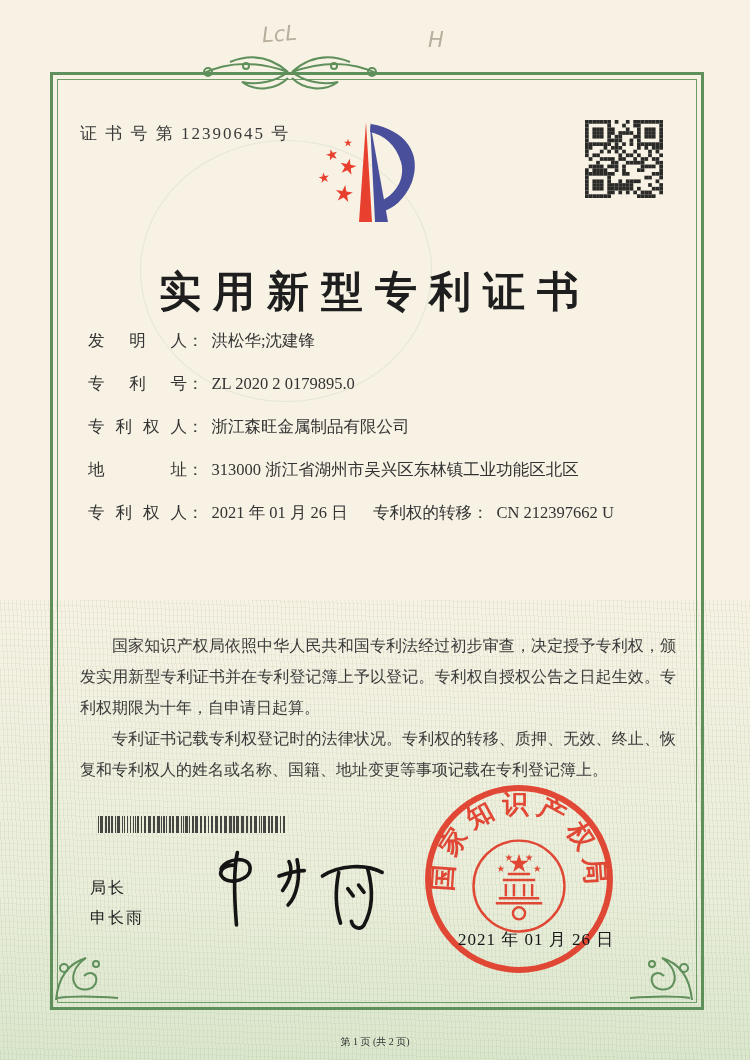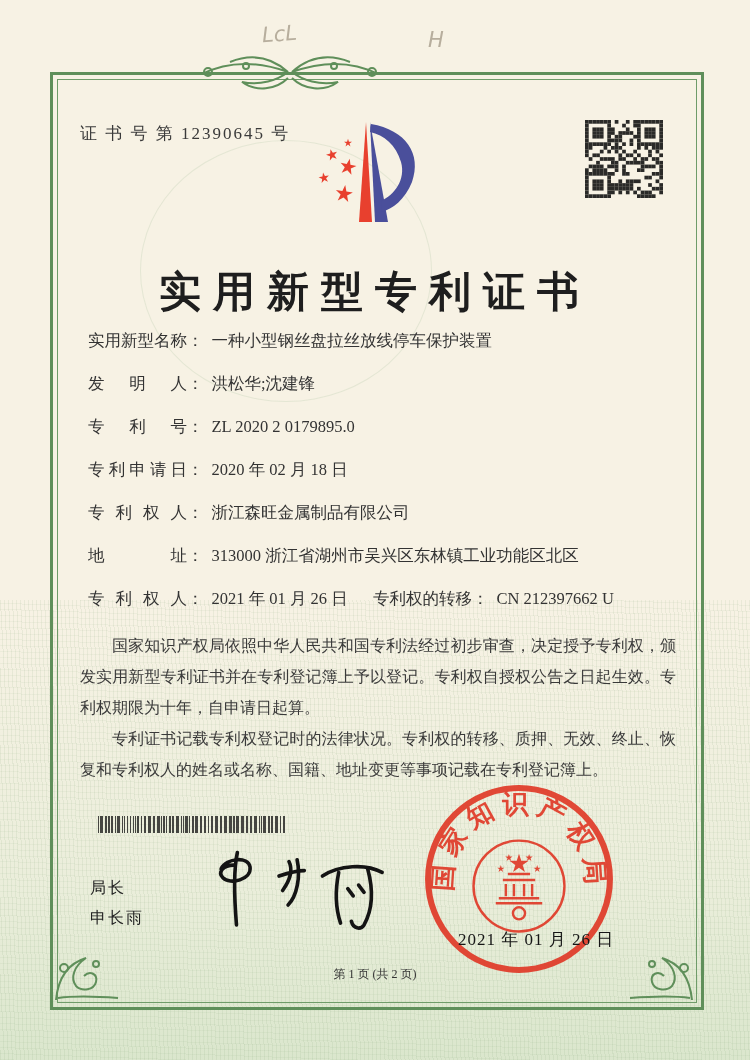--- a/index.html
+++ b/index.html
@@ -41,21 +41,21 @@
   
   #barcode{position:absolute;left:98px;top:816px;z-index:2;}
   
   #signoff{position:absolute;left:90px;top:878px;z-index:2;font-size:16px;color:#222;}
   #signoff div{margin-bottom:9px;letter-spacing:2px;}
   #signature{position:absolute;left:203px;top:843px;z-index:3;}
   
   #seal{position:absolute;left:421px;top:781px;z-index:2;opacity:.92;}
   #seal-date{position:absolute;left:458px;top:928px;z-index:3;font-size:17px;letter-spacing:1px;color:#161616;}
   
-  #page-indicator{position:absolute;left:0;right:0;top:966px;text-align:center;font-size:12px;color:#333;z-index:2;}
+  #page-indicator{position:absolute;left:0;right:0;top:1035px;text-align:center;font-size:10px;color:#333;z-index:2;}
   #bottom-note{position:absolute;left:0;right:0;top:1064px;text-align:center;font-size:16px;letter-spacing:4px;color:#3a3a3a;z-index:2;}
   .orn{z-index:2;}
 </style>
 </head>
 <body>
 
 <div class="layer" id="tint"></div>
 <div class="layer" id="waves"></div>
 <div class="layer" id="rosette"></div>
 
@@ -361,30 +361,24 @@
       <rect x="16" y="20" width="1" height="1"></rect>
       <rect x="17" y="20" width="1" height="1"></rect>
       <rect x="18" y="20" width="1" height="1"></rect>
     </g>
   </svg>
 
 <div id="title">实用新型专利证书</div>
 
 <div id="fields">
   <div class="frow">
-    <span class="flabel">实用新型名称</span><span class="fcolon">：</span><span>一种小型钢丝盘拉丝放线停车保护装置</span>
-  </div>
-  <div class="frow">
     <span class="flabel">发明人</span><span class="fcolon">：</span><span>洪松华;沈建锋</span>
   </div>
   <div class="frow">
     <span class="flabel">专利号</span><span class="fcolon">：</span><span>ZL 2020 2 0179895.0</span>
-  </div>
-  <div class="frow">
-    <span class="flabel">专利申请日</span><span class="fcolon">：</span><span>2020 年 02 月 18 日</span>
   </div>
   <div class="frow">
     <span class="flabel">专利权人</span><span class="fcolon">：</span><span>浙江森旺金属制品有限公司</span>
   </div>
   <div class="frow">
     <span class="flabel">地址</span><span class="fcolon">：</span><span>313000 浙江省湖州市吴兴区东林镇工业功能区北区</span>
   </div>
   <div class="frow grantwrap">
     <span class="flabel">专利权人</span><span class="fcolon">：</span><span>2021 年 01 月 26 日</span>
     <span class="grant-right"><span class="flabel">专利权的转移</span><span class="fcolon">：</span><span>CN 212397662 U</span></span>

